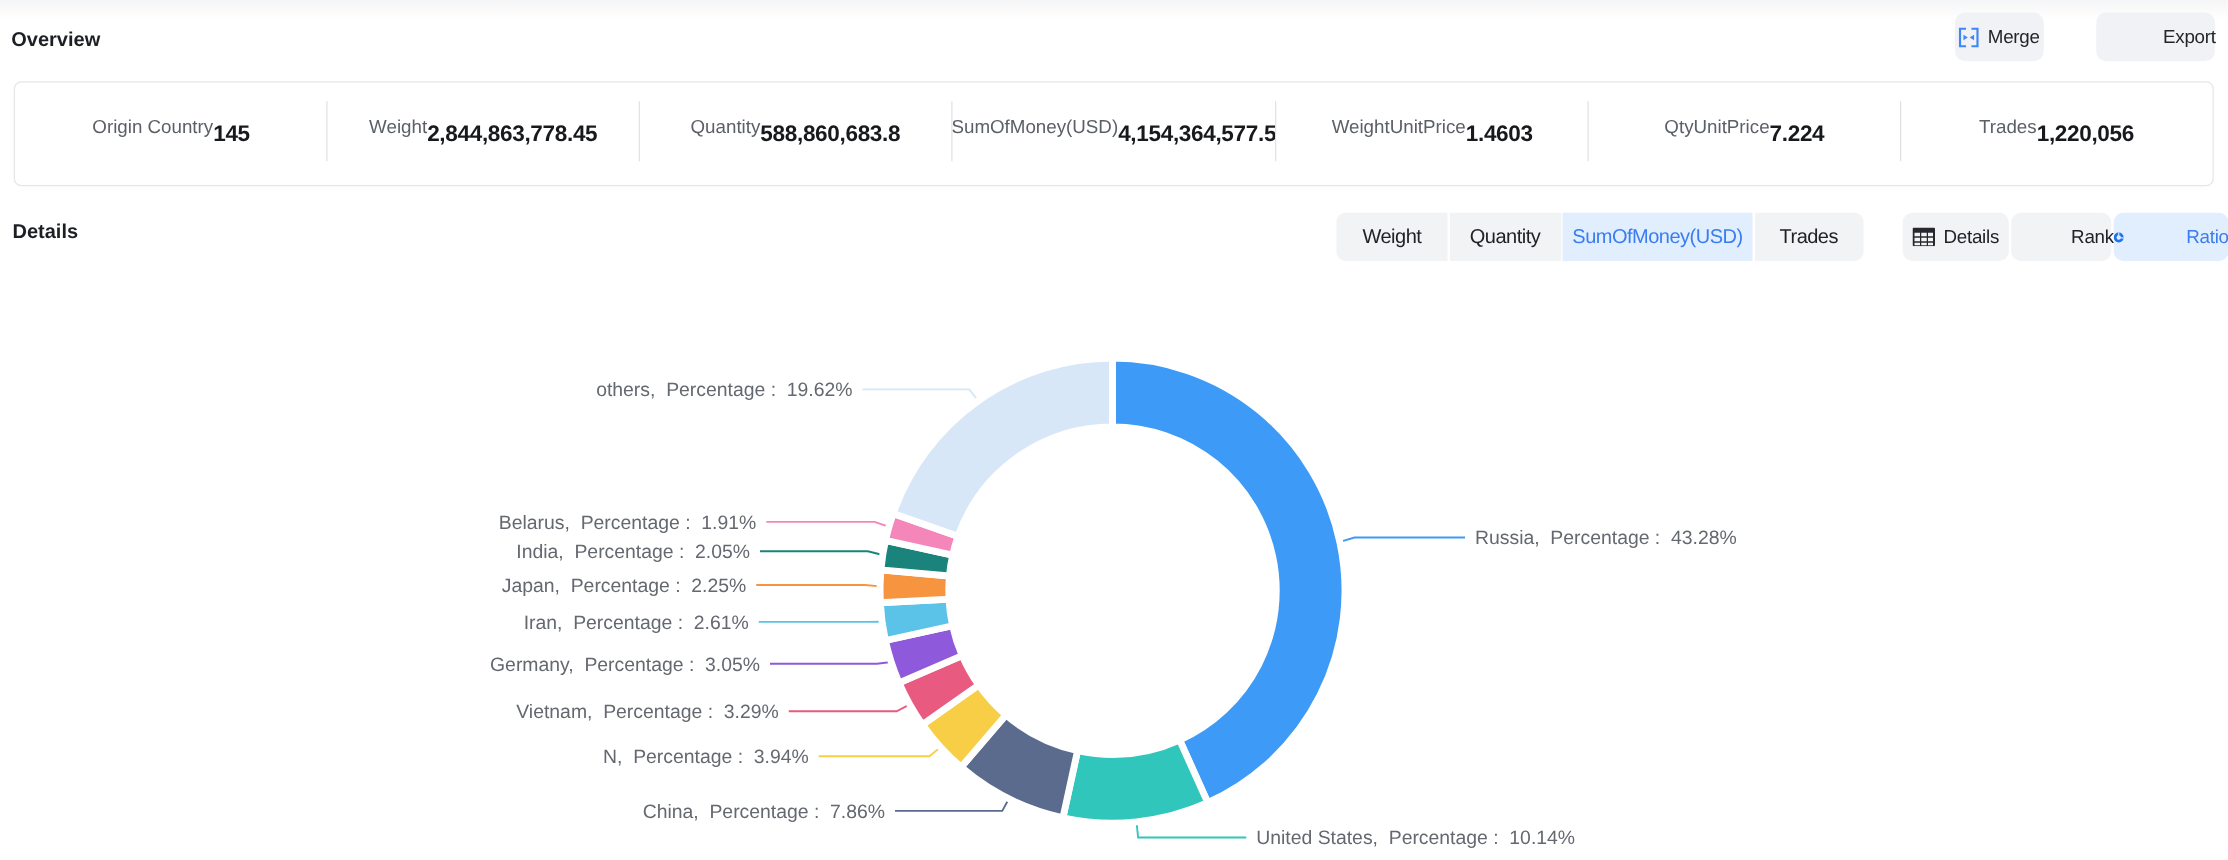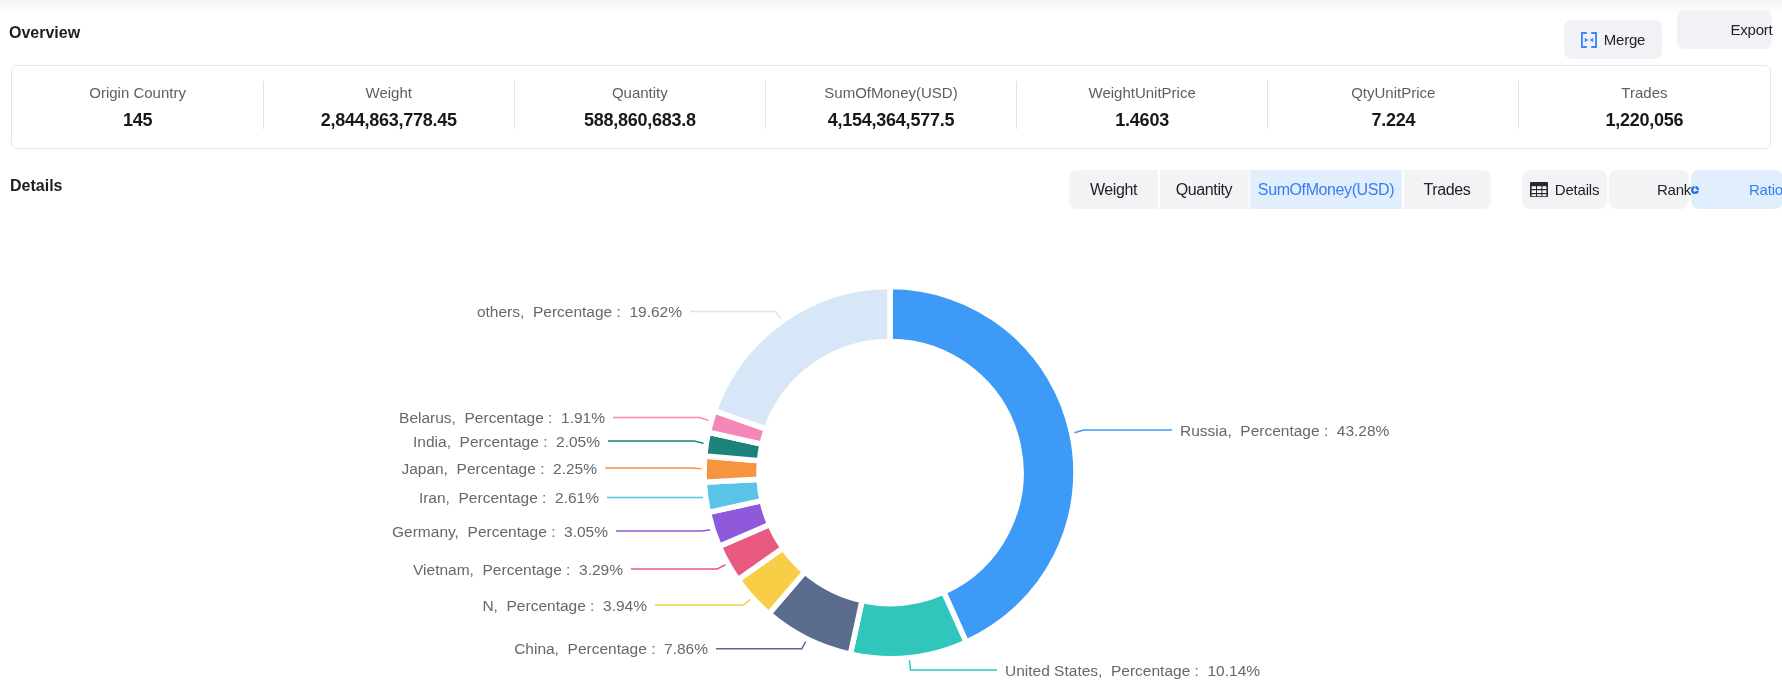--- a/index.html
+++ b/index.html
@@ -8,42 +8,42 @@
   .abs { position:absolute; }
   .topgrad { left:0; top:0; width:1782px; height:16px;
     background:linear-gradient(180deg,#f4f5f6 0%,#fbfbfc 55%,#ffffff 100%); }
   .h1 { font-size:16px; font-weight:bold; color:#1c1f24; }
   .btn { display:flex; align-items:center; justify-content:center;
     background:#f1f2f6; border-radius:8px; font-size:15px; letter-spacing:-0.2px; color:#23252a; }
   .btn svg { margin-right:7px; }
   
   .card { left:11px; top:65px; width:1760px; height:84px; border:1px solid #e5e6e8;
     border-radius:6px; display:flex; }
-  .cell { flex:1 1 0; position:relative; display:flex; flex-direction:column;
+  .cell { flex:1 1 0; position:relative; display:flex; flex-direction:row;
     align-items:center; justify-content:center; }
   .cell + .cell::before { content:""; position:absolute; left:-0.5px; top:15px;
     width:1px; height:48px; background:#e1e2e4; }
   .clabel { font-size:15px; color:#5b5f66; line-height:1; margin-bottom:11px; }
   .cvalue { font-size:18px; font-weight:bold; letter-spacing:-0.25px; color:#17191d; line-height:1; }
   
   .tabs { display:flex; border-radius:8px; overflow:hidden; }
   .tab { height:39px; display:flex; align-items:center; justify-content:center;
     background:#f2f3f5; font-size:16px; letter-spacing:-0.4px; color:#202227; }
   .tab.sel { background:#e0eefd; color:#3b7df0; }
   .tab + .tab { margin-left:1.5px; }
   .g2 .tab { border-radius:8px; font-size:15px; letter-spacing:-0.2px; }
   .g2 .tab + .tab { margin-left:2px;gap:43px; }
   .plbl { font-size:15.5px; fill:#64686f; }
 </style>
 </head>
 <body>
 <div class="abs topgrad"></div>
 <div class="abs h1" style="left:9px; top:24px;">Overview</div>
 
-<div class="abs btn" style="left:1564px; top:20px; width:98px; height:39px;">
+<div class="abs btn" style="left:1564px; top:10px; width:71px; height:39px;">
   <svg width="16" height="16" viewBox="0 0 17 17">
     <g fill="none" stroke="#3e87f8" stroke-width="2">
       <path d="M6.2 1 H1 V16 H6.2"></path>
       <path d="M10.8 1 H16 V16 H10.8"></path>
     </g>
     <g fill="#3e87f8">
       <path d="M7.7 8.5 L4.0 6.2 V10.8 Z"></path>
       <path d="M9.3 8.5 L13.0 6.2 V10.8 Z"></path>
     </g>
   </svg>

